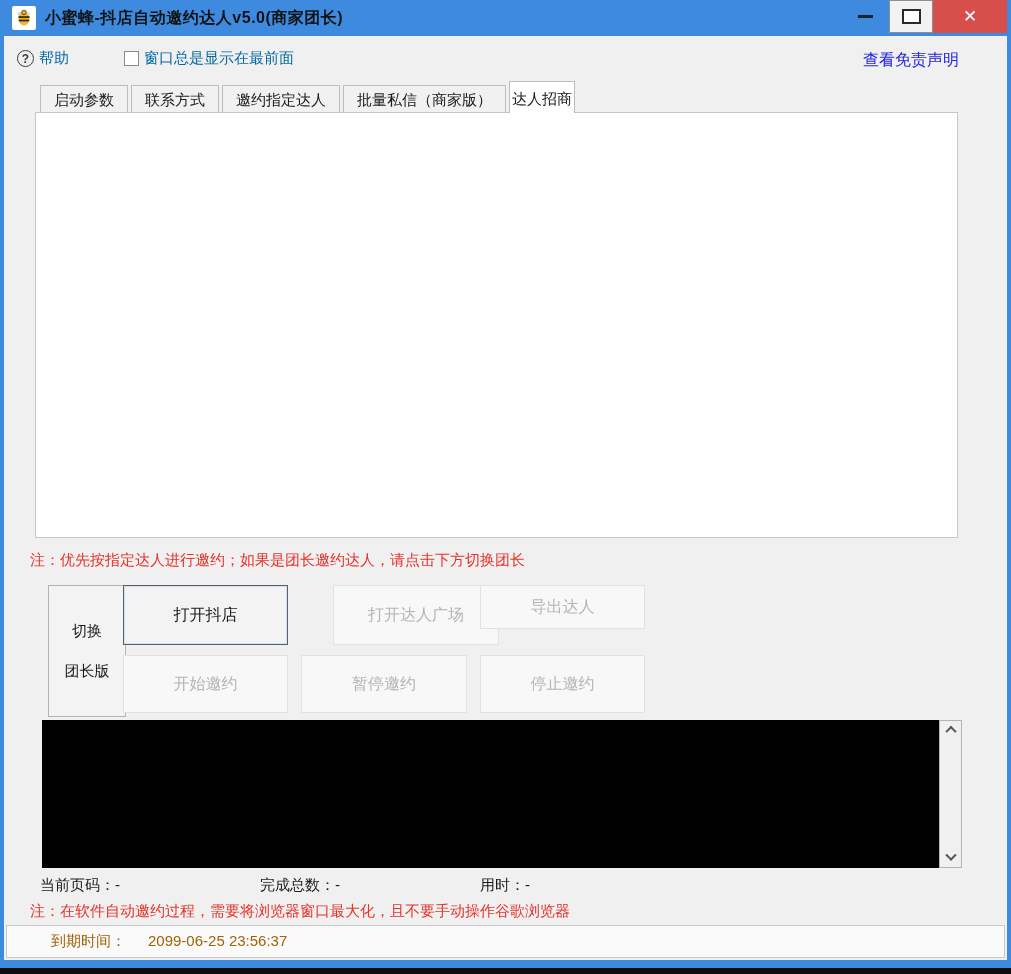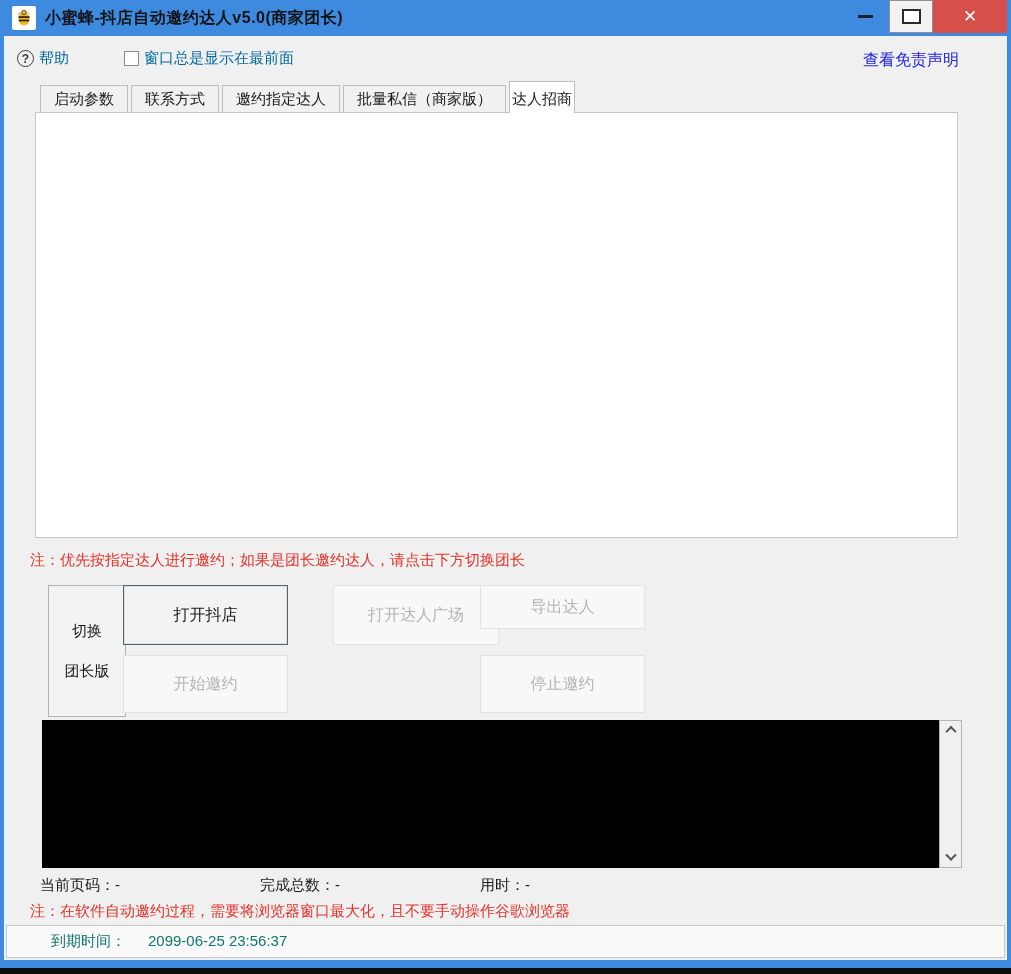--- a/index.html
+++ b/index.html
@@ -19,21 +19,21 @@
   .body{position:absolute;left:4px;right:4px;top:36px;bottom:14px;background:#f0f0f0;}
   .bottom-dark{position:absolute;left:0;right:0;bottom:0;height:6px;background:#0d0d0d;}
   .txt{font-size:15px;color:#0369a1;text-align:right;}
   
   .help{position:absolute;left:13px;top:13px;display:flex;align-items:center;cursor:pointer;}
   .help-icon{width:17px;height:17px;border:1.5px solid #3c3c3c;border-radius:50%;font-size:12px;font-weight:bold;color:#3c3c3c;display:flex;align-items:center;justify-content:center;margin-right:5px;box-sizing:border-box;}
   .topmost{position:absolute;left:120px;top:13px;display:flex;align-items:center;cursor:pointer;}
   .checkbox{width:15px;height:15px;background:#fff;border:1px solid #8a8a8a;box-sizing:border-box;margin-right:5px;}
   .disclaimer{position:absolute;right:48px;top:14px;font-size:16px;color:var(--link,#2323e0);cursor:pointer;text-decoration:none;}
   
-  .tabs{position:absolute;left:36px;top:49px;height:27px;display:flex;gap:3px;z-index:3;font-family:Liberation Serif, serif;}
+  .tabs{position:absolute;left:36px;top:49px;height:27px;display:flex;gap:3px;z-index:3;}
   .tab{padding:0 13px;line-height:27px;font-size:15px;color:#1a1a1a;background:#f1f1f1;border:1px solid #bdbdbd;border-bottom:none;box-sizing:border-box;cursor:pointer;white-space:nowrap;}
   .tab.active{background:#fff;margin-top:-4px;height:32px;line-height:34px;padding:0 2px;}
   .panel{position:absolute;left:31px;top:76px;width:923px;height:426px;background:#fff;border:1px solid #c6c6c6;box-sizing:border-box;z-index:1;}
   
   .lbl-pm{position:absolute;left:56px;top:109px;}
   .pm-textarea{position:absolute;left:151px;top:100px;width:755px;height:56px;border:1px solid #9e9e9e;background:#fff;resize:none;box-sizing:border-box;font-size:15px;font-family:inherit;padding:4px 6px;}
   .lbl-img{position:absolute;left:56px;top:178px;}
   .img-input{position:absolute;left:151px;top:169px;width:553px;height:34px;border:1px solid #9e9e9e;background:#fff;box-sizing:border-box;font-size:15px;font-family:inherit;padding:0 6px;}
   .btn{position:absolute;background:#f3f3f3;border:1px solid #b3b3b3;box-sizing:border-box;font-size:16px;color:#1a1a1a;display:flex;align-items:center;justify-content:center;cursor:pointer;font-family:inherit;}
   .btn.focus{border:1px solid #5f5f5f;box-shadow:0 0 0 1px #cfe2f5 inset;}
@@ -62,21 +62,21 @@
   .scrollbar{position:absolute;right:0;top:0;width:23px;height:100%;background:#f0f0f0;border:1px solid #b5b5b5;box-sizing:border-box;display:flex;flex-direction:column;justify-content:space-between;align-items:center;}
   .scroll-btn{width:100%;height:18px;display:flex;align-items:center;justify-content:center;cursor:pointer;}
   .chev{width:8px;height:8px;border-left:2px solid #555;border-top:2px solid #555;box-sizing:border-box;}
   .chev.up{transform:rotate(45deg) translate(1px,1px);}
   .chev.down{transform:rotate(225deg) translate(2px,2px);}
   
   .statitem{position:absolute;top:840px;font-size:15px;color:#1a1a1a;}
   .stat-page{left:36px;} .stat-total{left:256px;} .stat-time{left:476px;}
   
   .statusbar{position:absolute;left:2px;right:2px;bottom:2px;height:33px;background:#fafafa;border:1px solid #c8c8c8;box-sizing:border-box;display:flex;align-items:center;}
-  .statusbar span{margin-left:22px;font-size:15px;color:#0f766e;}
+  .statusbar span{margin-left:22px;font-size:15px;color:#a16207;}
 </style>
 </head>
 <body>
 
 <div class="window">
 
   <div class="titlebar">
     <span class="app-icon">
       <svg width="18" height="18" viewBox="0 0 18 18">
         <ellipse cx="6" cy="5" rx="3.2" ry="2.2" fill="#cfcfcf"></ellipse>
@@ -144,20 +144,21 @@
     <div class="note note1">注：优先按指定达人进行邀约；如果是团长邀约达人，请点击下方切换团长</div>
 
     <div class="btn btn-switch">
       <span>切换</span>
       <span>团长版</span>
     </div>
     <div class="btn focus btn-store">打开抖店</div>
     <div class="btn disabled btn-plaza">打开达人广场</div>
     <div class="btn disabled btn-export">导出达人</div>
     <div class="btn disabled btn-startinv">开始邀约</div>
+    <div class="btn disabled btn-pauseinv">暂停邀约</div>
     <div class="btn disabled btn-stopinv">停止邀约</div>
 
     <div class="log">
       <div class="scrollbar">
         <div class="scroll-btn">
             <span class="chev up"></span>
           </div>
         <div class="scroll-btn">
             <span class="chev down"></span>
           </div>

